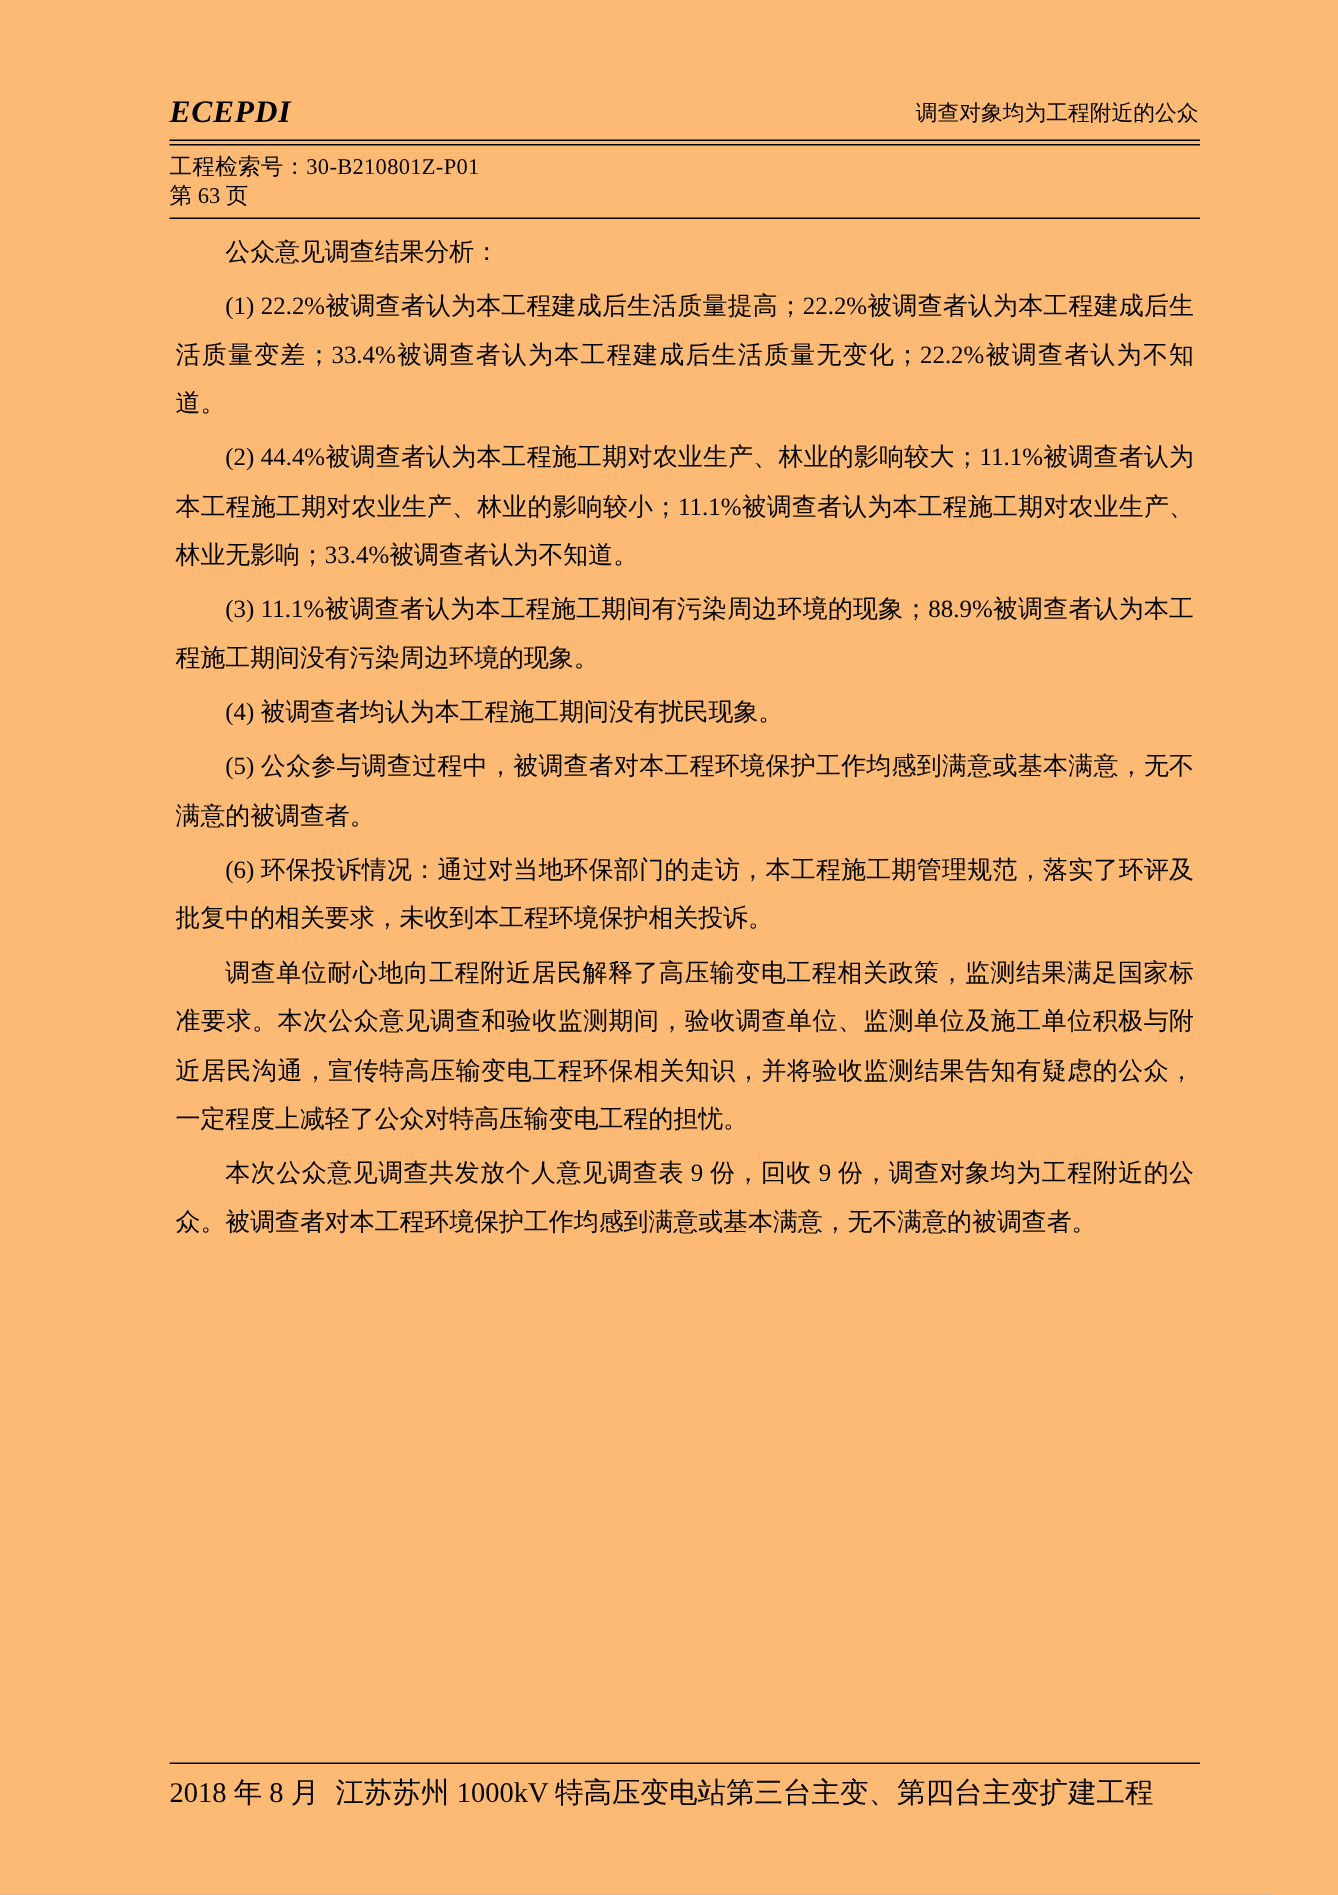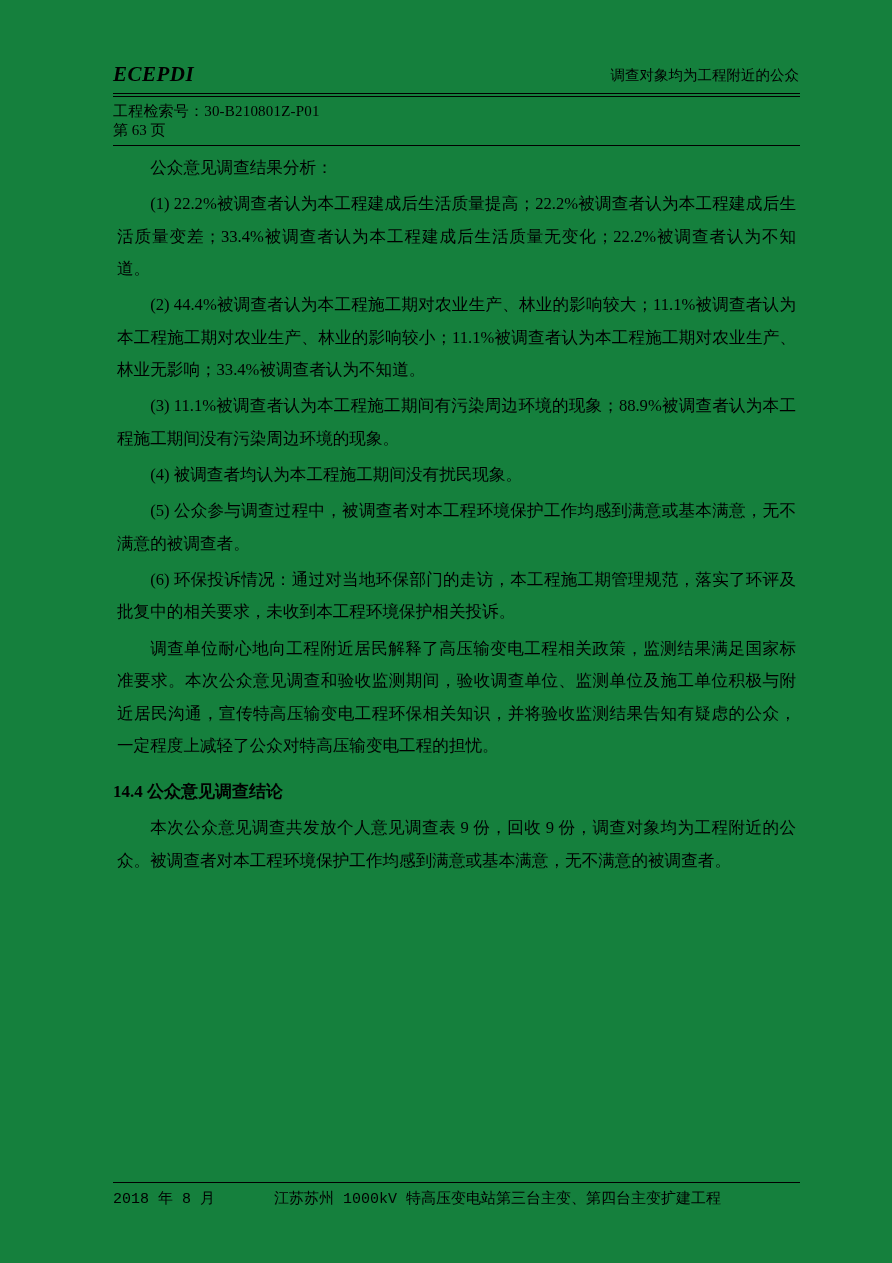--- a/index.html
+++ b/index.html
@@ -4,21 +4,21 @@
 <style>
   html, body {
     margin: 0;
     padding: 0;
     background: #b8b8b8;
   }
   .page {
     position: relative;
     width: 892px;
     height: 1263px;
-    background: #15803d;
+    background: #fdba74;
     margin: 0 auto;
     box-sizing: border-box;
     font-family: "Liberation Serif", "DejaVu Serif", serif;
     color: #000000;
     overflow: hidden;
   }
   .content {
     position: absolute;
     left: 113px;
     right: 92px;
@@ -92,22 +92,21 @@
     bottom: 55px;
   }
   .footer-rule {
     border: 0;
     border-top: 1.4px solid #000;
     margin: 0 0 6px 0;
   }
   .footer-row {
     display: flex;
     align-items: baseline;
-    font-size: 15px;
-    font-family: Liberation Mono, monospace;
+    font-size: 19px;
   }
   .footer-left { white-space: nowrap; }
   .footer-center {
     flex: 1;
     text-align: center;
     padding-right: 20px;
   }
 </style>
 </head>
 <body>
@@ -133,21 +132,20 @@
       <div class="spacer-small"></div>
       <p>公众意见调查结果分析：</p>
       <p>(1) 22.2%被调查者认为本工程建成后生活质量提高；22.2%被调查者认为本工程建成后生活质量变差；33.4%被调查者认为本工程建成后生活质量无变化；22.2%被调查者认为不知道。</p>
       <p>(2) 44.4%被调查者认为本工程施工期对农业生产、林业的影响较大；11.1%被调查者认为本工程施工期对农业生产、林业的影响较小；11.1%被调查者认为本工程施工期对农业生产、林业无影响；33.4%被调查者认为不知道。</p>
       <p>(3) 11.1%被调查者认为本工程施工期间有污染周边环境的现象；88.9%被调查者认为本工程施工期间没有污染周边环境的现象。</p>
       <p>(4) 被调查者均认为本工程施工期间没有扰民现象。</p>
       <p>(5) 公众参与调查过程中，被调查者对本工程环境保护工作均感到满意或基本满意，无不满意的被调查者。</p>
       <p>(6) 环保投诉情况：通过对当地环保部门的走访，本工程施工期管理规范，落实了环评及批复中的相关要求，未收到本工程环境保护相关投诉。</p>
       <p>调查单位耐心地向工程附近居民解释了高压输变电工程相关政策，监测结果满足国家标准要求。本次公众意见调查和验收监测期间，验收调查单位、监测单位及施工单位积极与附近居民沟通，宣传特高压输变电工程环保相关知识，并将验收监测结果告知有疑虑的公众，一定程度上减轻了公众对特高压输变电工程的担忧。</p>
 
-      <h2 class="section-title">14.4 公众意见调查结论</h2>
 
       <p>本次公众意见调查共发放个人意见调查表 9 份，回收 9 份，调查对象均为工程附近的公众。被调查者对本工程环境保护工作均感到满意或基本满意，无不满意的被调查者。</p>
     </div>
   </div>
 
   <div class="footer">
     <hr class="footer-rule">
     <div class="footer-row">
       <div class="footer-left">2018 年 8 月</div>
       <div class="footer-center">江苏苏州 1000kV 特高压变电站第三台主变、第四台主变扩建工程</div>

